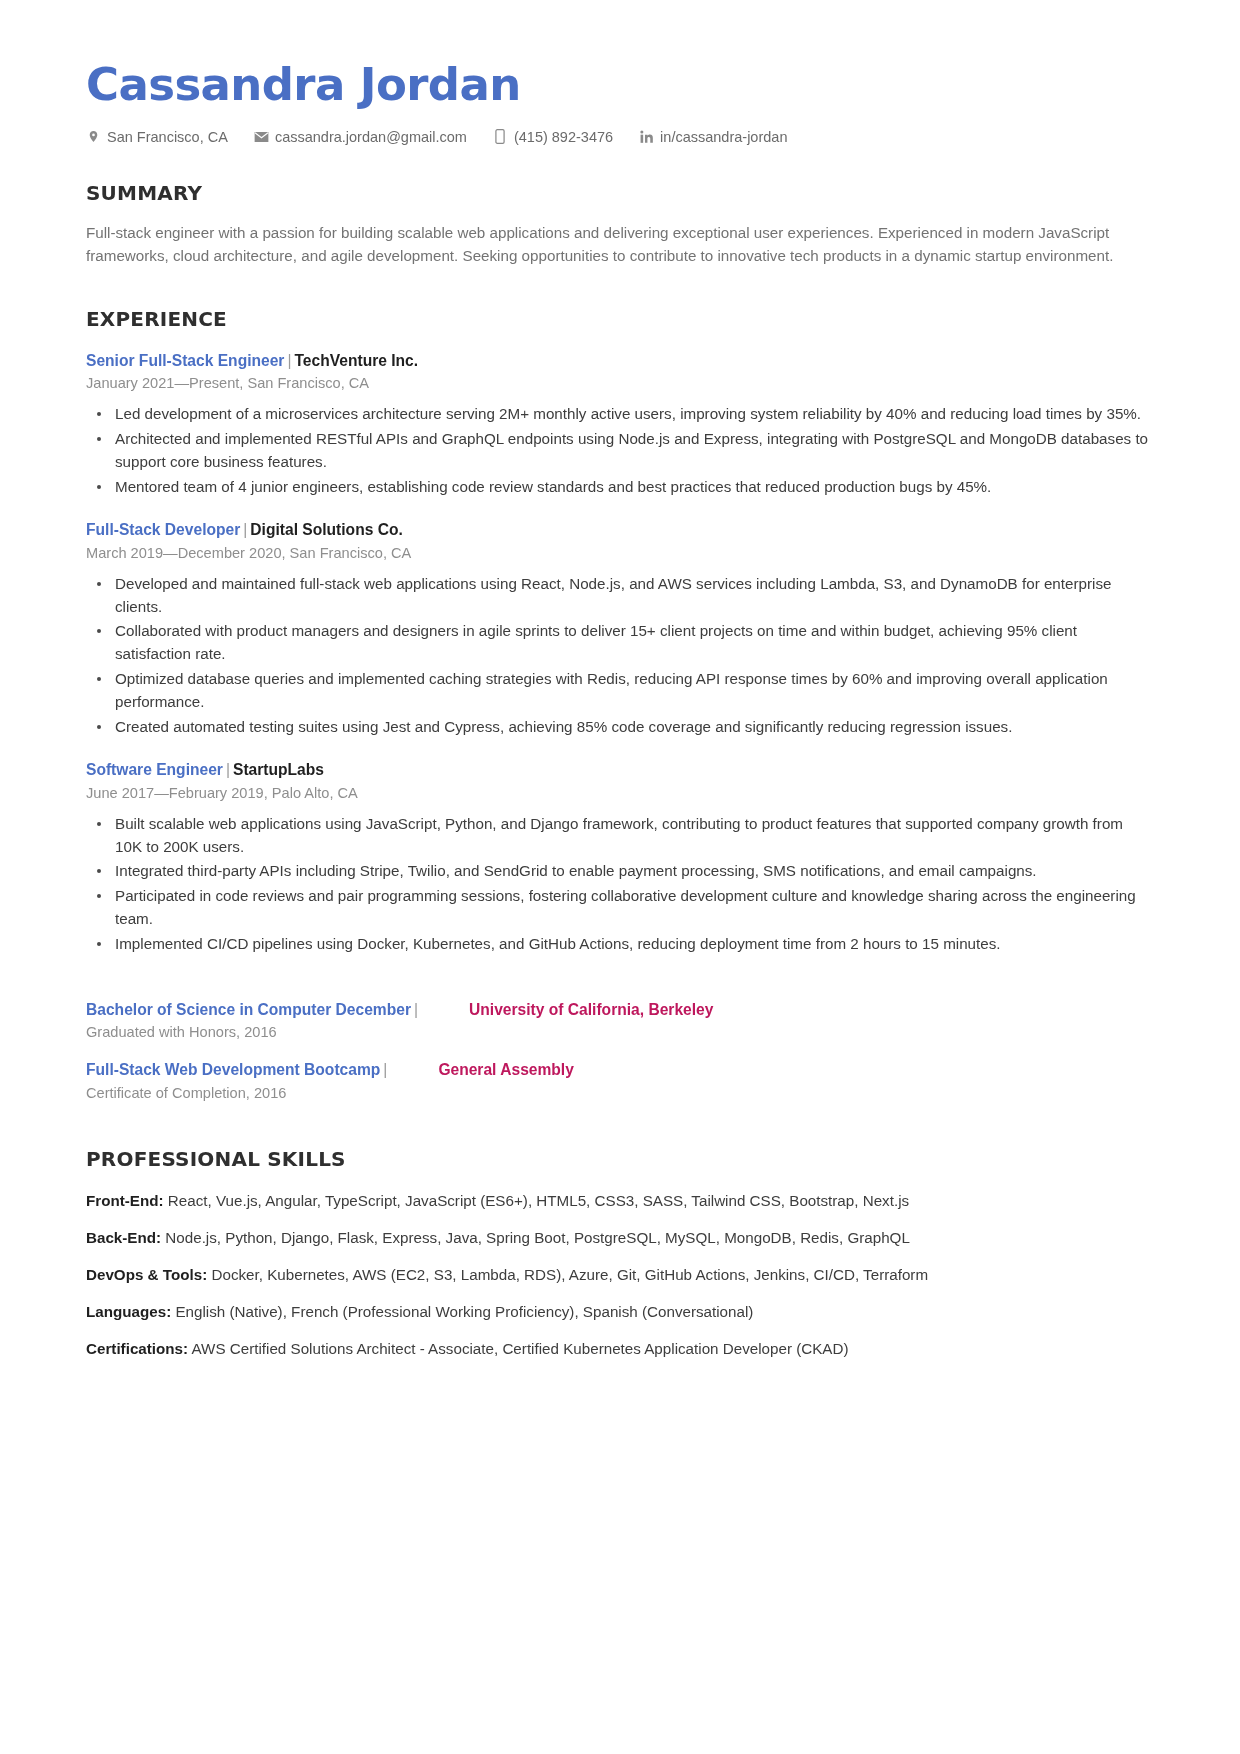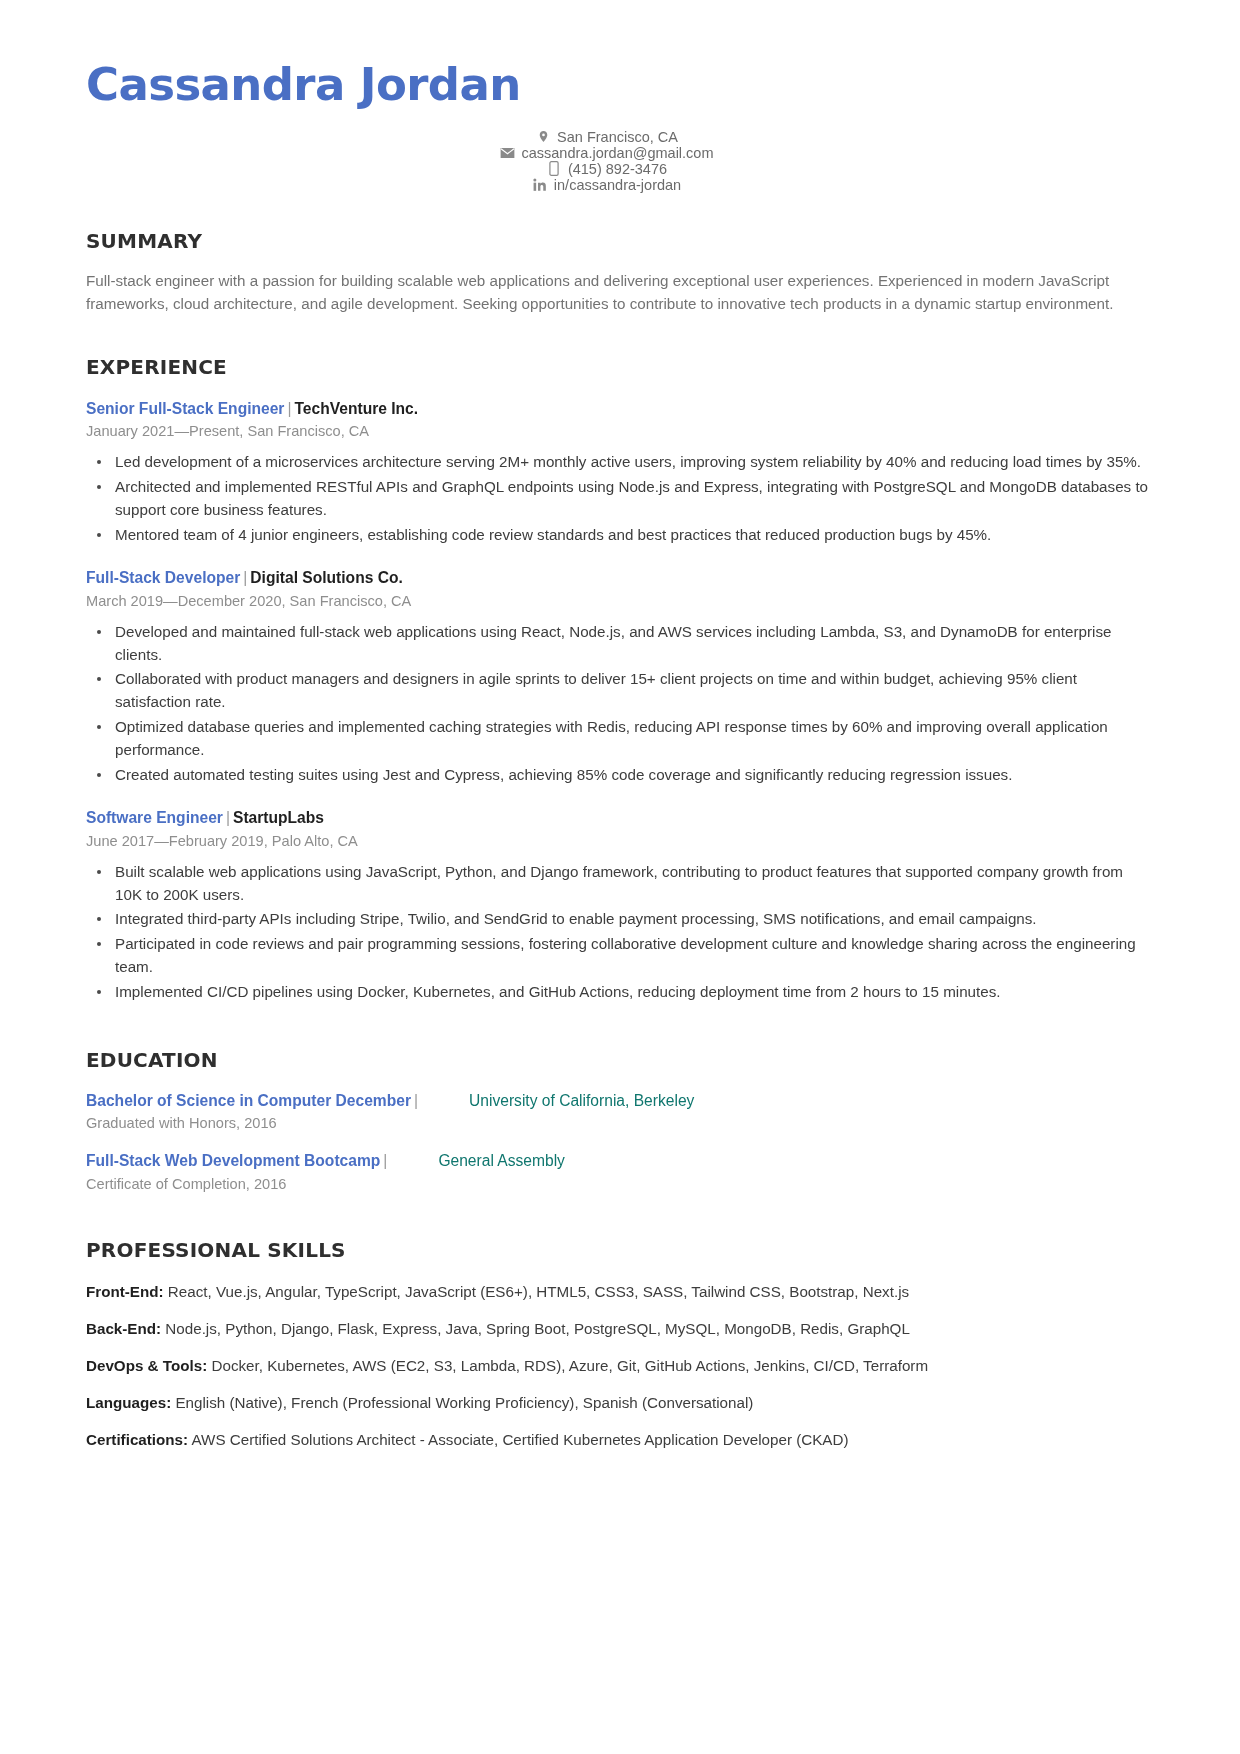--- a/index.html
+++ b/index.html
@@ -27,26 +27,25 @@
     font-size: 45px;
     line-height: 1.1;
     font-weight: 700;
     color: #4a6fc4;
     letter-spacing: -0.6px;
     margin: 0 0 0 0;
     padding-top: 4px;
   }
   .contact-row {
     display: flex;
-    align-items: center;
+    align-items: flex-end;
     flex-wrap: wrap;
     margin-top: 19px;
     color: #6d6d6d;
     font-size: 14.5px;
-    flex-direction: column;
   }
   .contact-item {
     display: flex;
     align-items: center;
     margin-right: 26px;
     white-space: nowrap;
   }
   .contact-item .ci-icon {
     display: inline-flex;
     align-items: center;
@@ -137,21 +136,21 @@
 
   
   .edu-entry { margin-top: 18px; }
   .edu-entry:first-of-type { margin-top: 19px; }
   .edu-head {
     font-size: 15.6px;
     line-height: 1.25;
     white-space: nowrap;
   }
   .edu-degree { color: #4a6fc4; font-weight: 700; }
-  .edu-school { color: #0f766e; font-weight: 400; padding-left: 48px; }
+  .edu-school { color: #be185d; font-weight: 700; padding-left: 48px; }
   .edu-meta {
     margin-top: 4px;
     font-size: 14.6px;
     color: #8e8e8e;
     line-height: 1.3;
   }
 
   
   .skill-line {
     margin-top: 15px;
@@ -260,21 +259,20 @@
       <ul class="bullets">
         <li>Built scalable web applications using JavaScript, Python, and Django framework, contributing to product features that supported company growth from 10K to 200K users.</li>
         <li>Integrated third-party APIs including Stripe, Twilio, and SendGrid to enable payment processing, SMS notifications, and email campaigns.</li>
         <li>Participated in code reviews and pair programming sessions, fostering collaborative development culture and knowledge sharing across the engineering team.</li>
         <li>Implemented CI/CD pipelines using Docker, Kubernetes, and GitHub Actions, reducing deployment time from 2 hours to 15 minutes.</li>
       </ul>
     </div>
   </div>
 
   <div class="section sec-education">
-    <h2 class="section-title">EDUCATION</h2>
 
     <div class="edu-entry">
       <div class="edu-head">
         <span class="edu-degree">Bachelor of Science in Computer December</span><span class="entry-sep">|</span><span class="edu-school">University of California, Berkeley</span>
       </div>
       <div class="edu-meta">Graduated with Honors, 2016</div>
     </div>
 
     <div class="edu-entry">
       <div class="edu-head">

